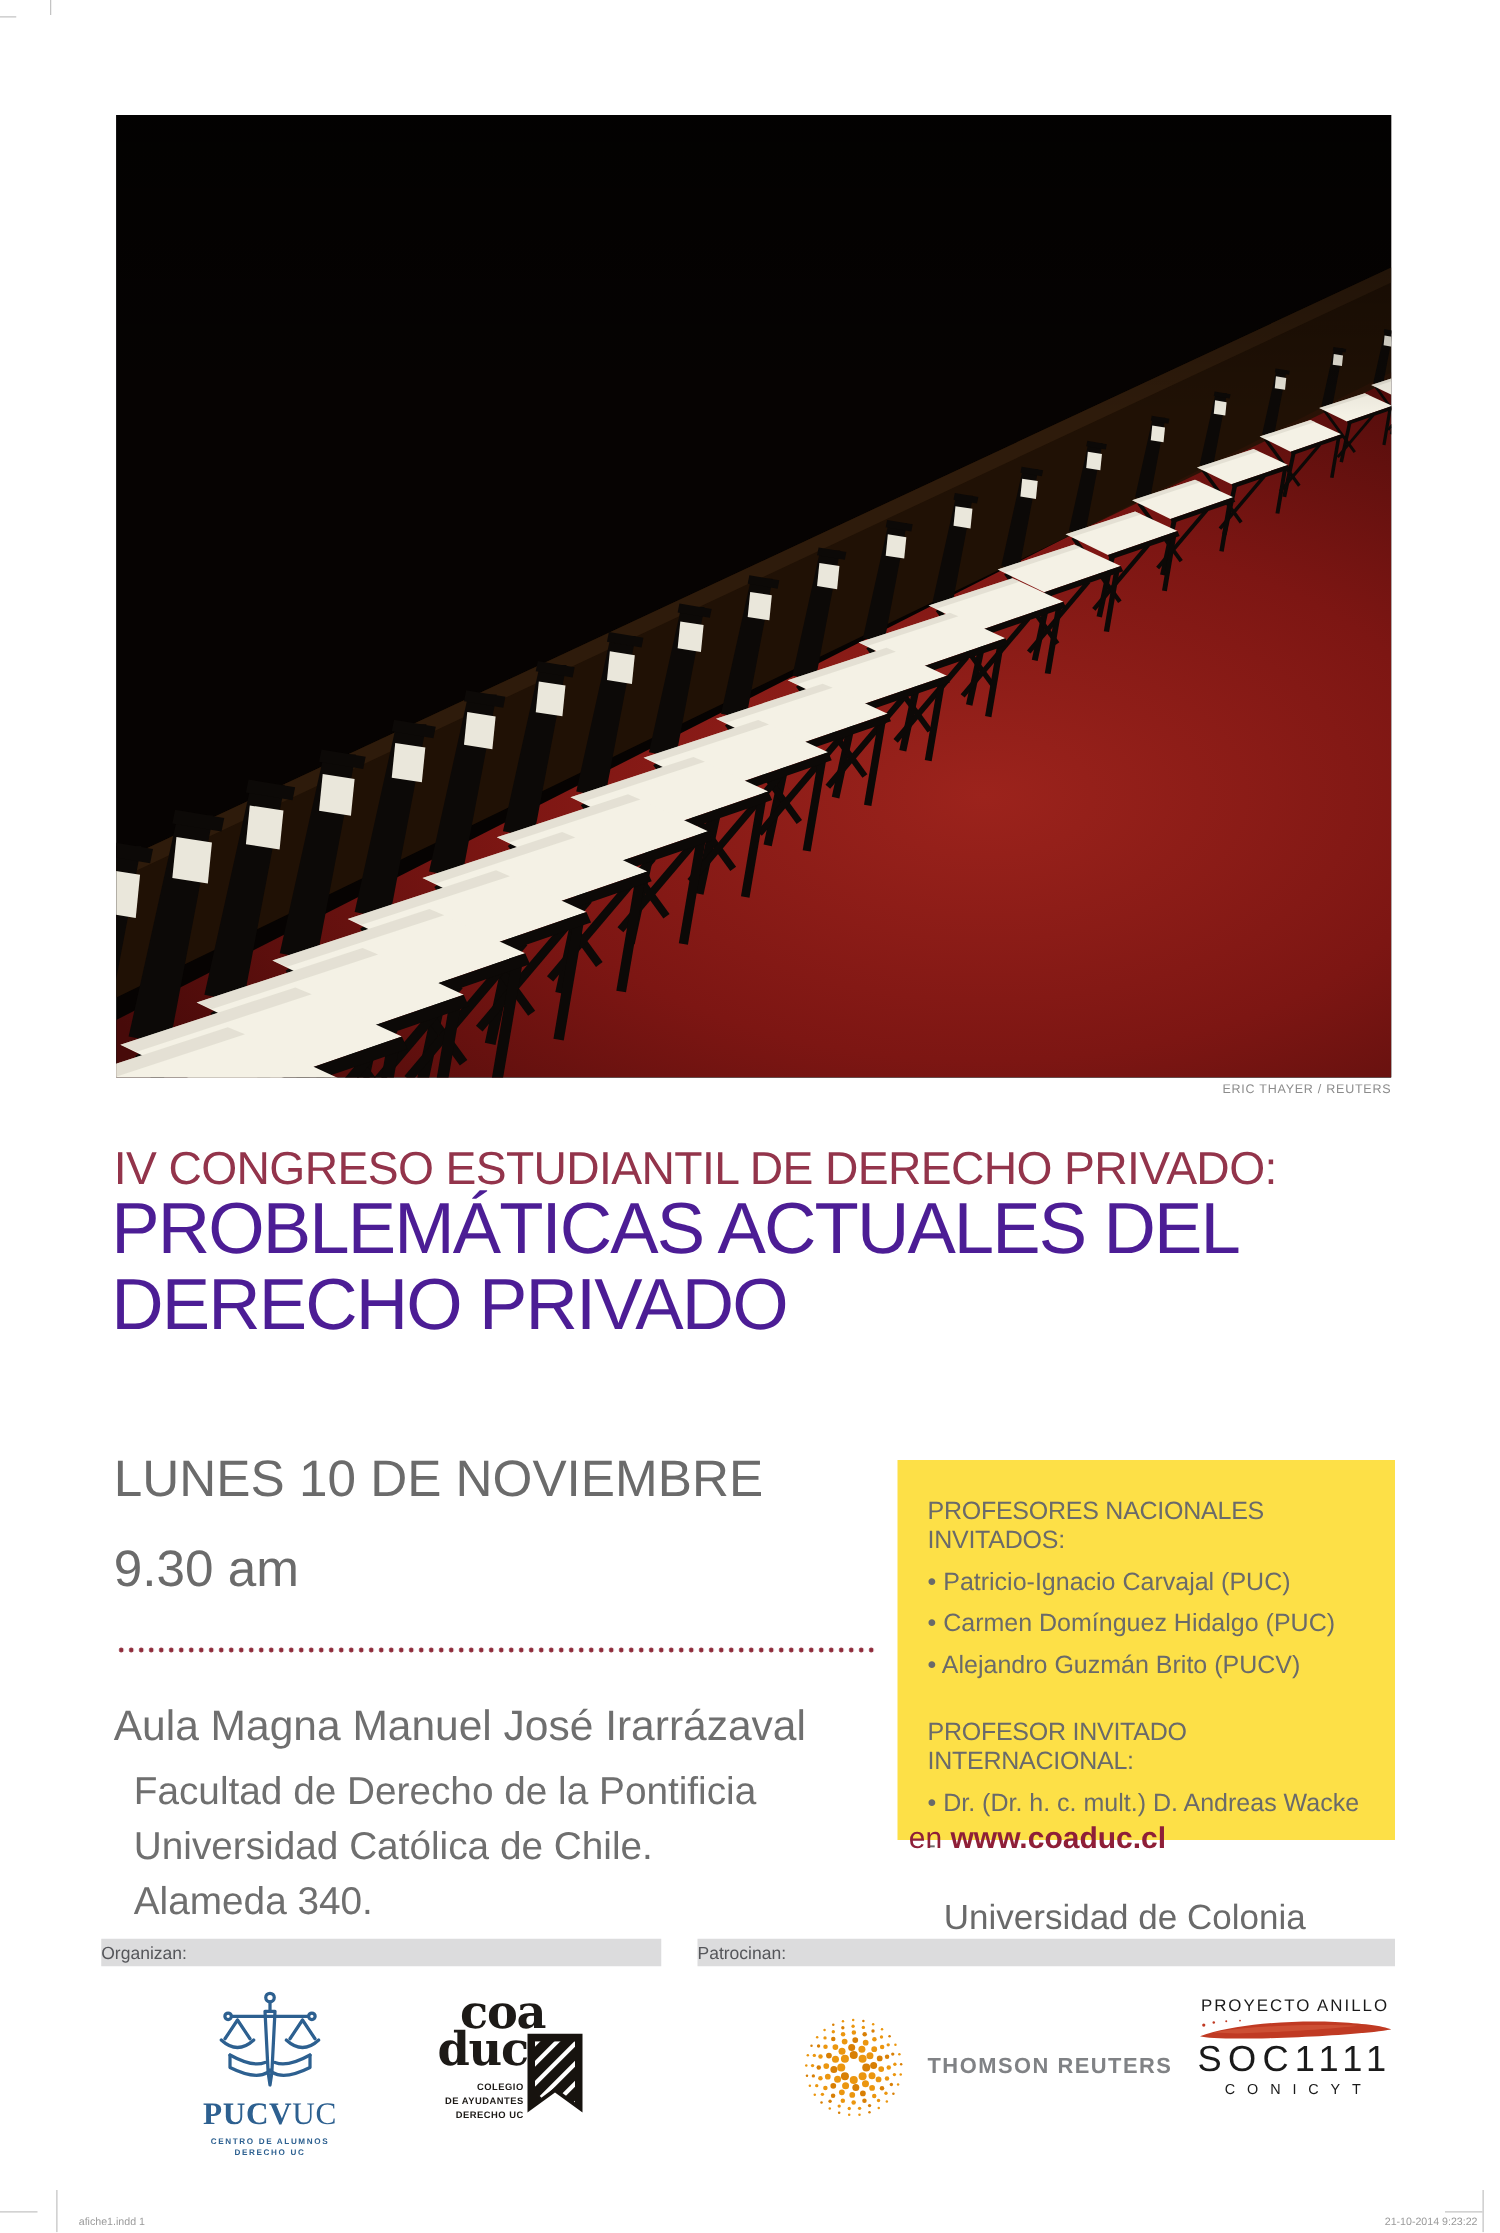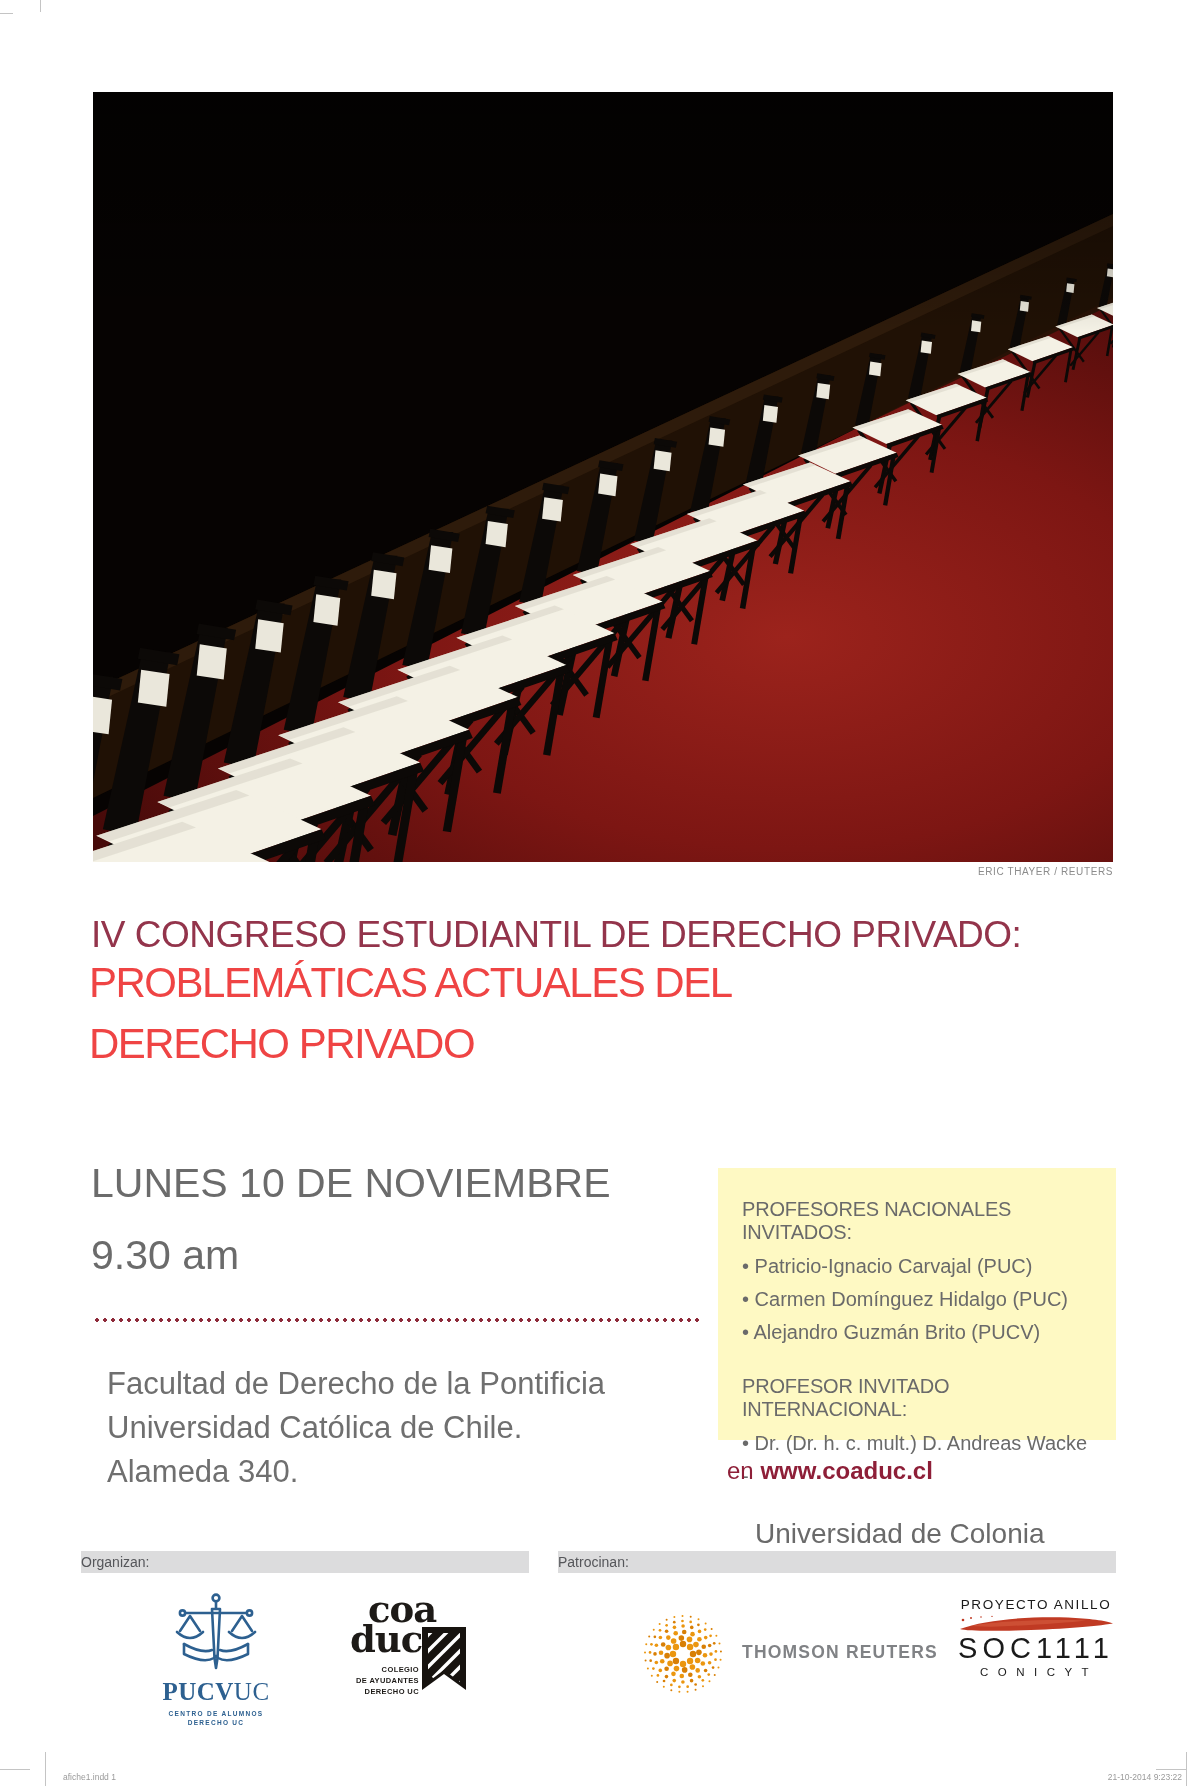--- a/index.html
+++ b/index.html
@@ -8,35 +8,35 @@
   .abs{position:absolute;}
 
   
   .photo{left:93px;top:92px;width:1020px;height:770px;background:#050302;}
   .photo svg{display:block;width:100%;height:100%;}
   .credit{top:866px;left:93px;width:1020px;text-align:right;font-size:10px;
           letter-spacing:.6px;color:#8c8c8c;}
 
   
   .kicker{left:91px;top:914px;font-size:37px;letter-spacing:-.5px;color:#93344b;font-weight:300;}
-  .big-title{left:89px;top:952px;font-size:42px;line-height:61px;letter-spacing:-1.5px;
-             color:#ef4444;font-weight:300;}
+  .big-title{left:89px;top:952px;font-size:58px;line-height:61px;letter-spacing:-1.5px;
+             color:#4c1d95;font-weight:300;}
 
   
   .date{left:91px;top:1160px;font-size:41px;color:#6b6b6b;font-weight:300;}
   .time{left:91px;top:1232px;font-size:41px;color:#6b6b6b;font-weight:300;}
   .dotline{left:93px;top:1317px;width:608px;height:6px;
            background-image:radial-gradient(circle,#8e2a3a 1.7px,rgba(0,0,0,0) 2.1px);
            background-size:8px 6px;background-repeat:repeat-x;background-position:0 50%;}
   .venue{left:91px;top:1362px;color:#6f6f6f;}
   .venue .v1{font-size:34px;margin:0 0 10px 0;font-weight:300;}
   .venue .v2{font-size:31px;line-height:44px;font-weight:300;margin-left:16px;}
 
   
-  .infobox{left:718px;top:1168px;width:398px;height:272px;background:#fef9c3;box-sizing:border-box;
+  .infobox{left:718px;top:1168px;width:398px;height:304px;background:#fde047;box-sizing:border-box;
            padding:30px 24px 0 24px;color:#6a6a6a;}
   .infobox h3{margin:0 0 6px 0;font-size:20px;font-weight:400;letter-spacing:-.2px;}
   .infobox ul{list-style:none;margin:0;padding:0;}
   .infobox li{font-size:20px;line-height:33px;}
   .infobox li:before{content:"• ";}
   .intl-cont{font-size:28px;line-height:33px;padding-left:13px;margin-top:24px;}
   .gap26{height:26px;}
 
   
   .entrada{left:727px;top:1452px;font-size:24px;line-height:37px;color:#8e1f38;}
@@ -356,20 +356,21 @@
   <div class="abs big-title">
     <div>PROBLEMÁTICAS ACTUALES DEL</div>
     <div>DERECHO PRIVADO</div>
   </div>
 
   <div class="abs date">LUNES 10 DE NOVIEMBRE</div>
   <div class="abs time">9.30 am</div>
   <div class="abs dotline"></div>
 
   <div class="abs venue">
+    <div class="v1">Aula Magna Manuel José Irarrázaval</div>
     <div class="v2">Facultad de Derecho de la Pontificia</div>
     <div class="v2">Universidad Católica de Chile.</div>
     <div class="v2">Alameda 340.</div>
   </div>
 
   <div class="abs infobox">
     <h3>PROFESORES NACIONALES INVITADOS:</h3>
     <ul>
       <li>Patricio-Ignacio Carvajal (PUC)</li>
       <li>Carmen Domínguez Hidalgo (PUC)</li>

